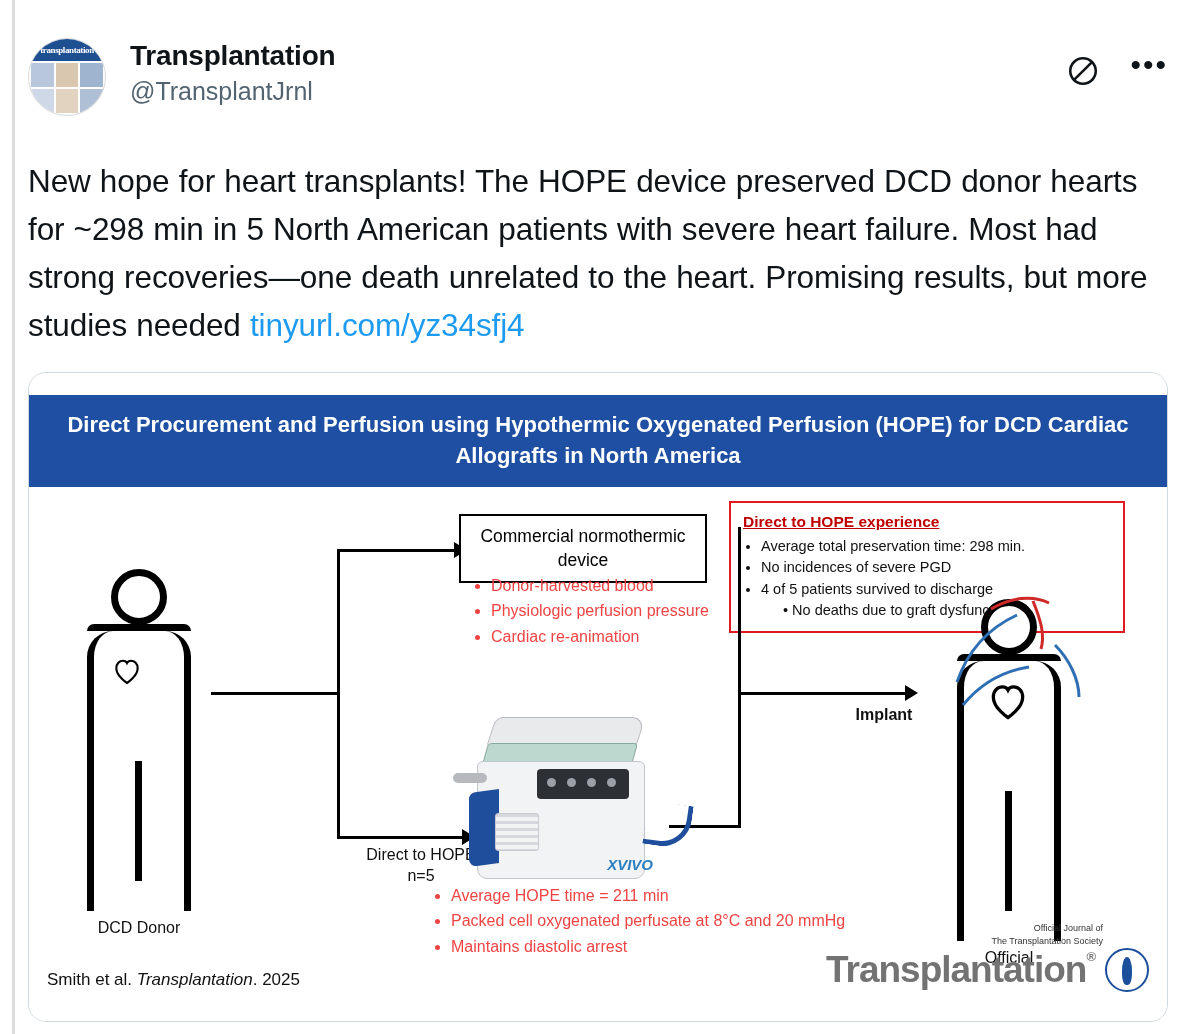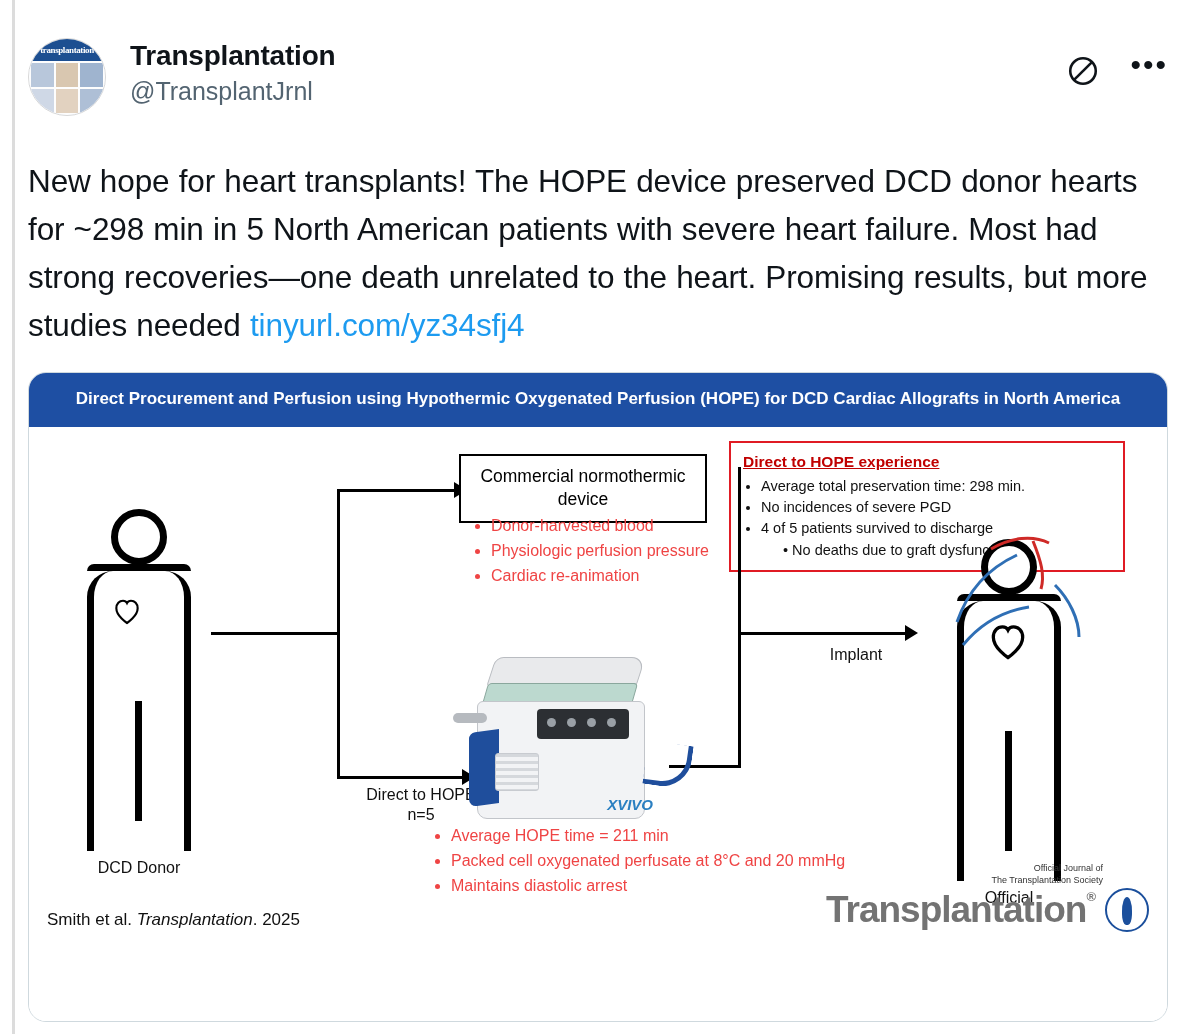--- a/index.html
+++ b/index.html
@@ -146,23 +146,24 @@
   .fig {
     position: absolute;
     inset: 0;
     background: #fff;
   }
   .fig-title {
     background: #1e4fa3;
     color: #ffffff;
     text-align: center;
     font-weight: bold;
-    font-size: 17px;
+    font-size: 22px;
     line-height: 1.42;
     padding: 14px 32px 16px;
+    margin-top: 22px;
   }
   .fig-sub {
     border-bottom: 1px solid #9a9a9a;
     border-top: 1px solid #d3d3d3;
     text-align: center;
     font-size: 15.5px;
     line-height: 1.45;
     padding: 10px 30px 12px;
     color: #111;
   }
@@ -514,21 +515,21 @@
               <ul>
                   <li>No deaths due to graft dysfunction</li>
                 </ul>
             </ul>
           </div>
 
           <div class="arrow-line" style="left:709px; top:40px; width:3px; height:300px;"></div>
           <div class="arrow-line" style="left:640px; top:338px; width:72px; height:3px;"></div>
           <div class="arrow-line" style="left:709px; top:205px; width:170px; height:3px;"></div>
           <div class="arrowhead" style="left:876px; top:198px;"></div>
-          <div class="caption-small" style="left:772px; top:218px; width:110px;">Implant</div>
+          <div class="caption-small" style="left:800px; top:218px; width:110px;font-weight:bold;">Implant</div>
 
           <div class="caption-small" style="left:312px; top:358px; width:160px;">
             <div>Direct to HOPE</div>
             <div>n=5</div>
           </div>
 
           <div class="device" style="left:440px; top:230px; width:200px; height:170px;">
             <div class="lid"></div>
             <div class="glass"></div>
             <div class="body"></div>

